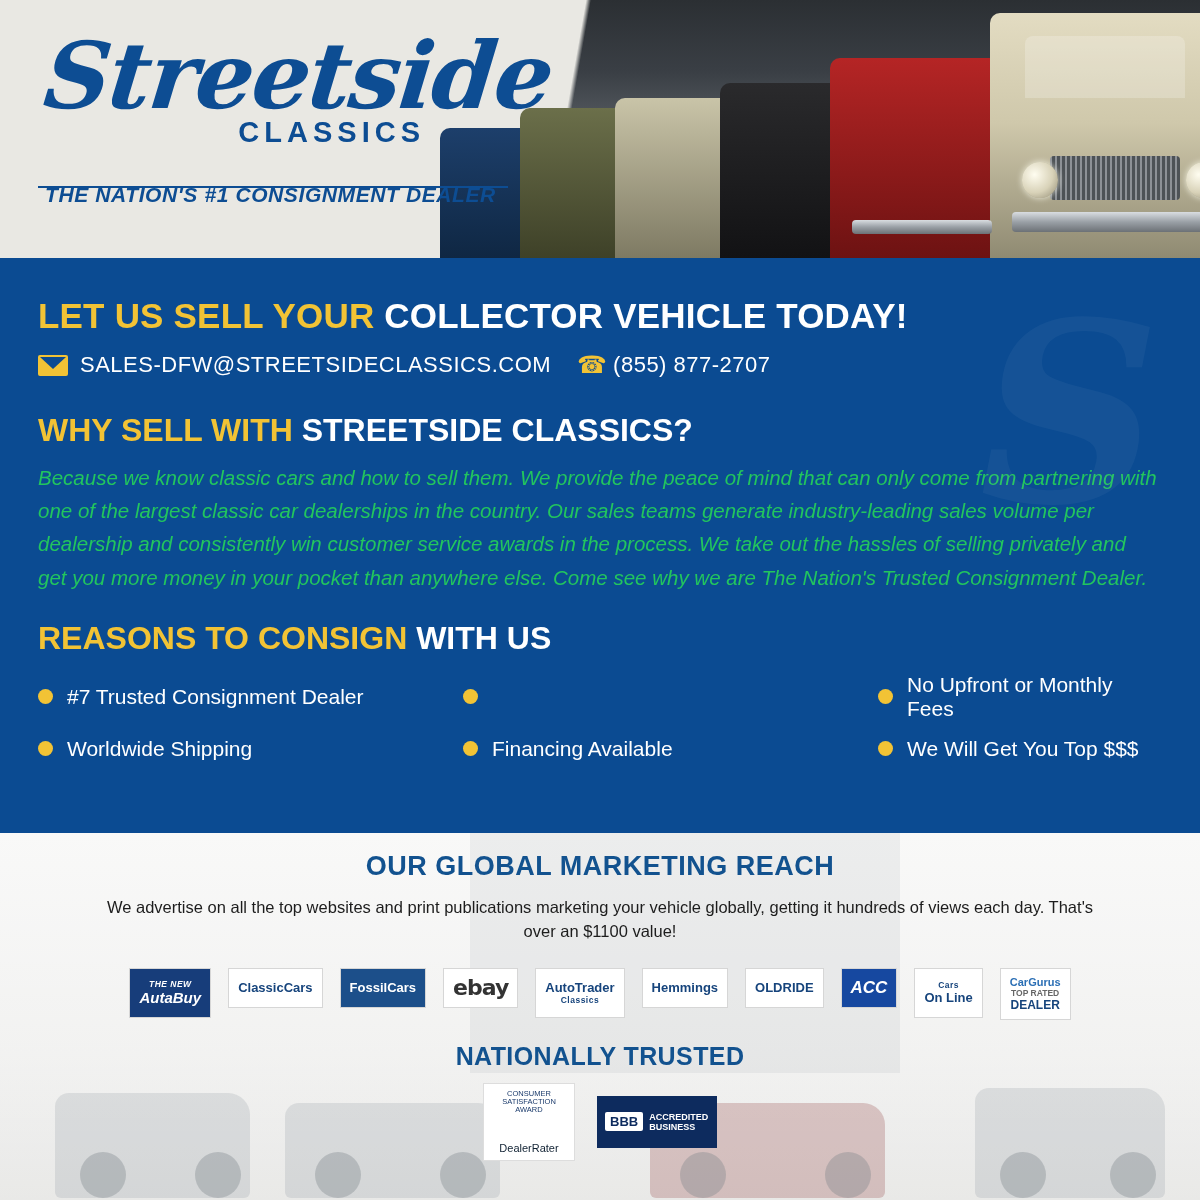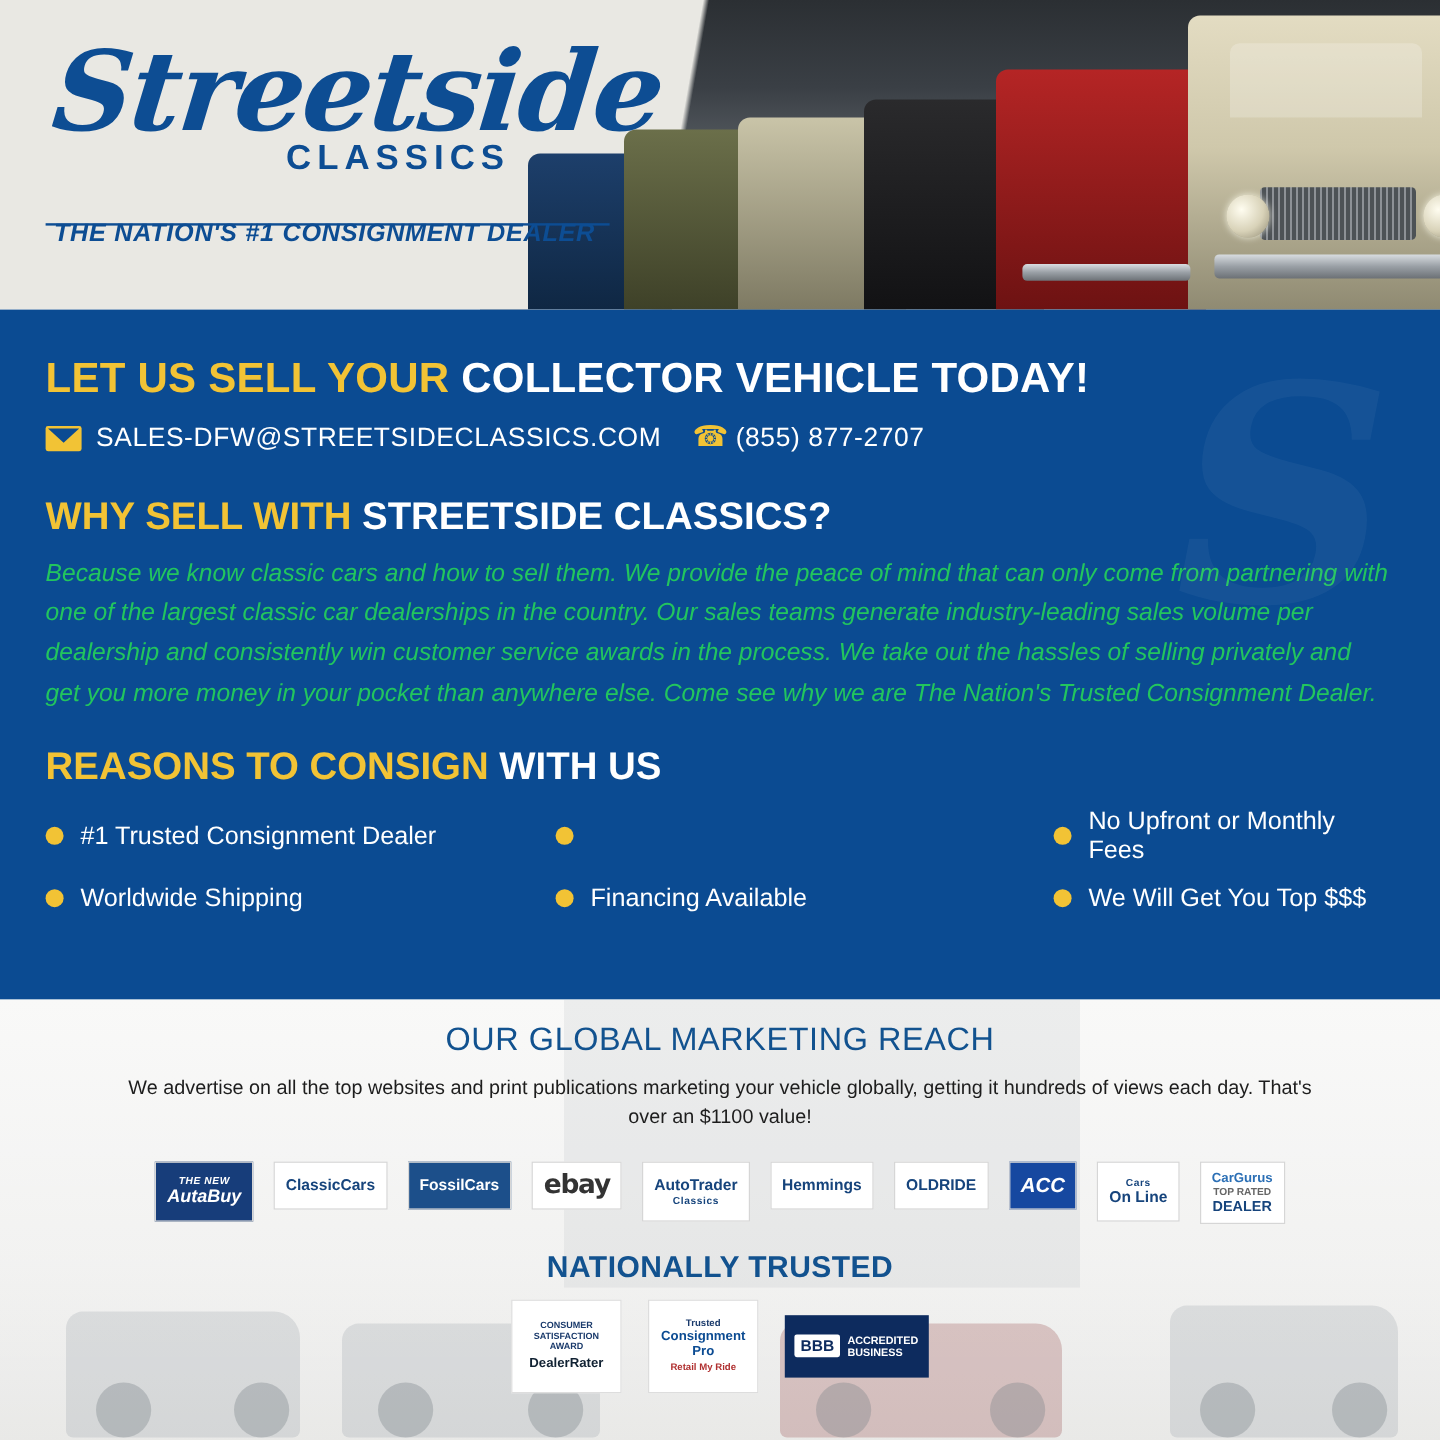--- a/index.html
+++ b/index.html
@@ -174,21 +174,21 @@
     position: absolute; bottom: 2px;
     background: rgba(150,158,166,0.25);
     border-radius: 14px 22px 6px 6px;
   }
   .ghost-wheel {
     position: absolute; bottom: 2px; width: 46px; height: 46px; border-radius: 50%;
     background: rgba(120,128,136,0.35);
   }
   .bottom-inner { position: relative; z-index: 3; padding-top: 18px; text-align: center; }
   .reach-title {
-    color: #12528f; font-size: 27px; font-weight: normal; letter-spacing: 0.5px;
+    color: #12528f; font-size: 27px; font-weight: bold; letter-spacing: 0.5px;
   }
   .reach-copy {
     margin: 14px auto 0; width: 1020px; color: #1d1d1d; font-size: 16.5px; line-height: 1.45;
   }
   .logos-row {
     display: flex; align-items: flex-start; justify-content: center; gap: 17px;
     margin-top: 24px;
   }
   .brand {
     background: #ffffff;
@@ -215,21 +215,21 @@
   }
   .badges-row {
     display: flex; align-items: center; justify-content: center; gap: 22px; margin-top: 12px;
   }
   .badge {
     display: flex; align-items: center; justify-content: center; flex-direction: column;
     text-align: center; line-height: 1.1;
   }
   .badge-dealerrater {
     width: 92px; height: 78px; background: #fff; border: 1px solid #ddd;
-    font-size: 7.5px; color: #1a3a6b; font-weight: bold; padding: 6px 4px;
+    font-size: 7.5px; color: #1a3a6b; font-weight: normal; padding: 6px 4px; justify-content: space-between;
   }
   .badge-dealerrater .dr { font-size: 11px; margin-top: 4px; color: #123; }
   .badge-consign {
     width: 92px; height: 78px; background: #fff; border: 1px solid #ddd;
     font-size: 8px; color: #1a3a6b; font-weight: bold; padding: 6px 4px;
   }
   .badge-consign .mid { font-size: 11px; color: #0b4b92; }
   .badge-consign .bot { font-size: 8px; color: #b03030; margin-top: 4px; }
   .badge-bbb {
     width: 120px; height: 52px; background: #0d2b5e; color: #fff;
@@ -290,21 +290,21 @@
 
     <p class="body-copy">Because we know classic cars and how to sell them.  We provide the peace of mind that can only come from partnering with one of the largest classic car dealerships in the country.  Our sales teams generate industry-leading sales volume per dealership and consistently win customer service awards in the process.   We take out the hassles of selling privately and get you more money in your pocket than anywhere else.  Come see why we are The Nation's Trusted Consignment Dealer.</p>
 
     <div class="reasons-headline">
       <span class="h-yellow">REASONS TO CONSIGN</span><span class="h-white"> WITH US</span>
     </div>
 
     <div class="reasons-grid">
       <div class="reason">
         <span class="bullet"></span>
-        <span>#1 Trusted Consignment Dealer</span>
+        <span>#7 Trusted Consignment Dealer</span>
       </div>
       <div class="reason">
         <span class="bullet"></span>
       </div>
       <div class="reason">
         <span class="bullet"></span>
         <span>No Upfront or Monthly Fees</span>
       </div>
       <div class="reason">
         <span class="bullet"></span>
@@ -379,25 +379,20 @@
         </div>
       </div>
 
       <div class="trusted-title">NATIONALLY TRUSTED</div>
 
       <div class="badges-row">
         <div class="badge badge-dealerrater">
           <span>CONSUMER SATISFACTION AWARD</span>
           <span class="dr">DealerRater</span>
         </div>
-        <div class="badge badge-consign">
-          <span>Trusted</span>
-          <span class="mid">Consignment Pro</span>
-          <span class="bot">Retail My Ride</span>
-        </div>
         <div class="badge-bbb">
           <span class="bbbtxt">BBB</span>
           <span class="acc">ACCREDITED BUSINESS</span>
         </div>
       </div>
     </div>
   </div>
 </div>
 
 </body></html>

